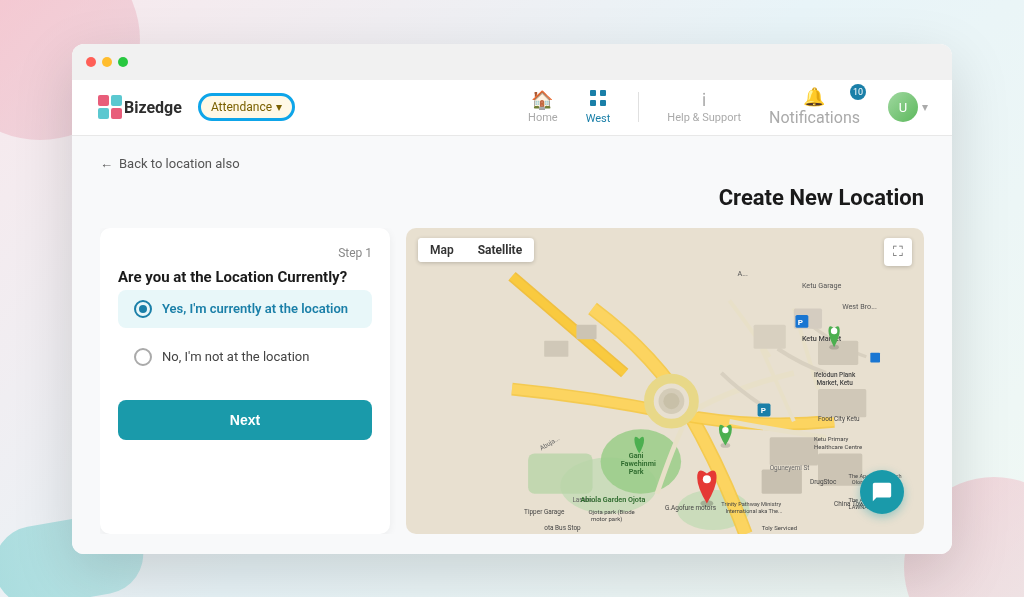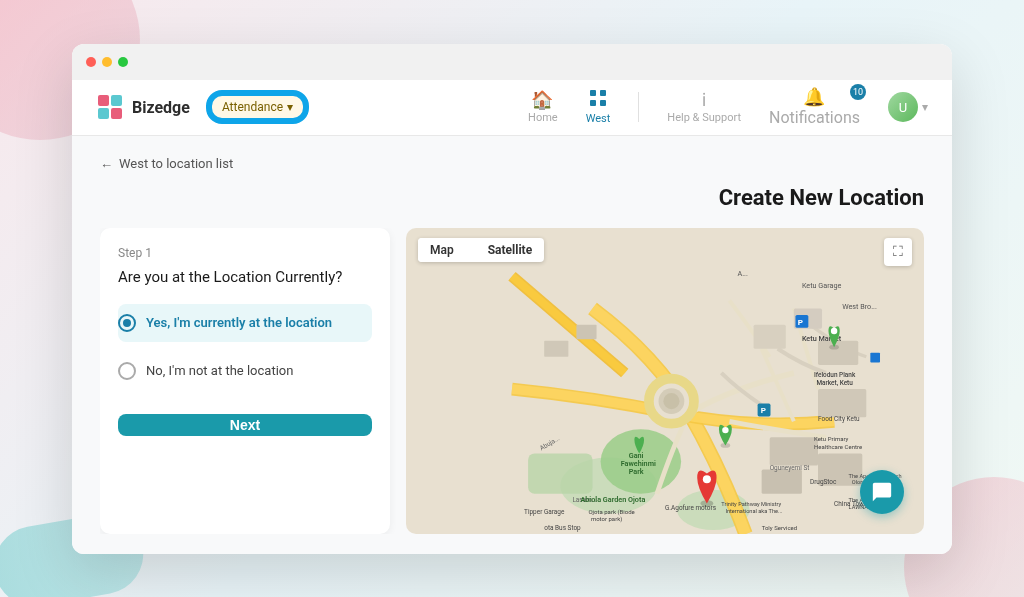--- a/index.html
+++ b/index.html
@@ -77,37 +77,36 @@
       background: #ffffff;
       border-bottom: 1px solid #e8e8e8;
       display: flex;
       align-items: center;
       padding: 0 24px;
       flex-shrink: 0;
     }
     .logo-area {
       display: flex;
       align-items: center;
-      gap: 8px;
       margin-right: 16px;
     }
     .logo-icon {
       width: 28px; height: 28px;
       display: flex;
       align-items: center;
       justify-content: center;
     }
     .logo-text {
       font-size: 16px;
       font-weight: 700;
       color: #2d2d2d;
     }
     .attendance-badge {
       background: #fff8e6;
-      border: 6px solid #0ea5e9;
+      border: 3px solid #0ea5e9;
       color: #7a6000;
       font-size: 12px;
       padding: 4px 10px;
       border-radius: 16px;
       display: flex;
       align-items: center;
       gap: 4px;
       cursor: pointer;
     }
     .header-nav {
@@ -204,38 +203,39 @@
       background: white;
       border-radius: 10px;
       padding: 18px;
       box-shadow: 0 2px 8px rgba(0,0,0,0.06);
       flex-shrink: 0;
     }
     .step-label {
       font-size: 12px;
       color: #888;
       margin-bottom: 8px;
+      text-align: right;
     }
     .form-question {
       font-size: 15px;
-      font-weight: 400;
+      font-weight: 700;
       color: #1a1a1a;
-      margin-bottom: 18px;
+      margin-bottom: 4px;
     }
     .form-desc {
       font-size: 12px;
       color: #888;
       line-height: 1.5;
       margin-bottom: 16px;
     }
     .radio-option {
       display: flex;
       align-items: center;
       gap: 10px;
-      padding: 10px 0;
+      padding: 10px 16px;
       border-radius: 8px;
       margin-bottom: 10px;
       cursor: pointer;
       font-size: 13px;
     }
     .radio-option.selected {
       background: #e8f7f9;
       color: #1a7fa8;
       font-weight: 600;
     }
@@ -257,21 +257,21 @@
     }
     .radio-circle.empty {
       border-color: #aaa;
     }
     .next-btn {
       width: 100%;
       background: #1a9aaa;
       color: white;
       border: none;
       border-radius: 8px;
-      padding: 3px;
+      padding: 12px;
       font-size: 14px;
       font-weight: 600;
       cursor: pointer;
       margin-top: 14px;
     }
     
     .map-area {
       flex: 1;
       border-radius: 10px;
       overflow: hidden;
@@ -280,21 +280,20 @@
     }
     .map-tabs {
       position: absolute;
       top: 10px; left: 12px;
       display: flex;
       background: white;
       border-radius: 4px;
       box-shadow: 0 1px 4px rgba(0,0,0,0.2);
       z-index: 10;
       overflow: hidden;
-      gap: 10px;
     }
     .map-tab {
       padding: 5px 12px;
       font-size: 12px;
       cursor: pointer;
       color: #333;
       font-weight: 700;
     }
     .map-tab.active {
       background: white;
@@ -403,21 +402,21 @@
         <div class="avatar">U</div>
         <span style="color:#aaa;font-size:12px;">▾</span>
       </div>
     </div>
   </div>
 
   <div class="app-content">
 
     <div class="back-link">
       <span>←</span>
-      <span>West to location list</span>
+      <span>Back to location also</span>
     </div>
 
     <div class="page-title">Create New Location</div>
 
     <div class="content-row">
 
       <div class="form-card">
         <div class="step-label">Step 1</div>
         <div class="form-question">Are you at the Location Currently?</div>
 

